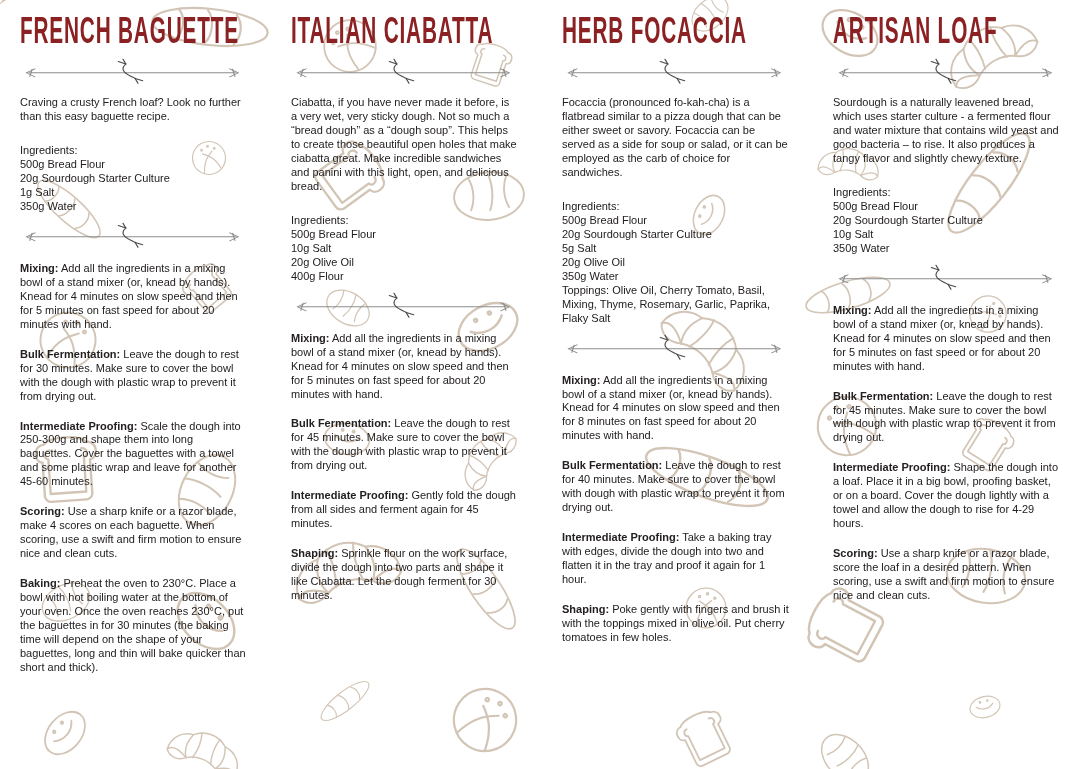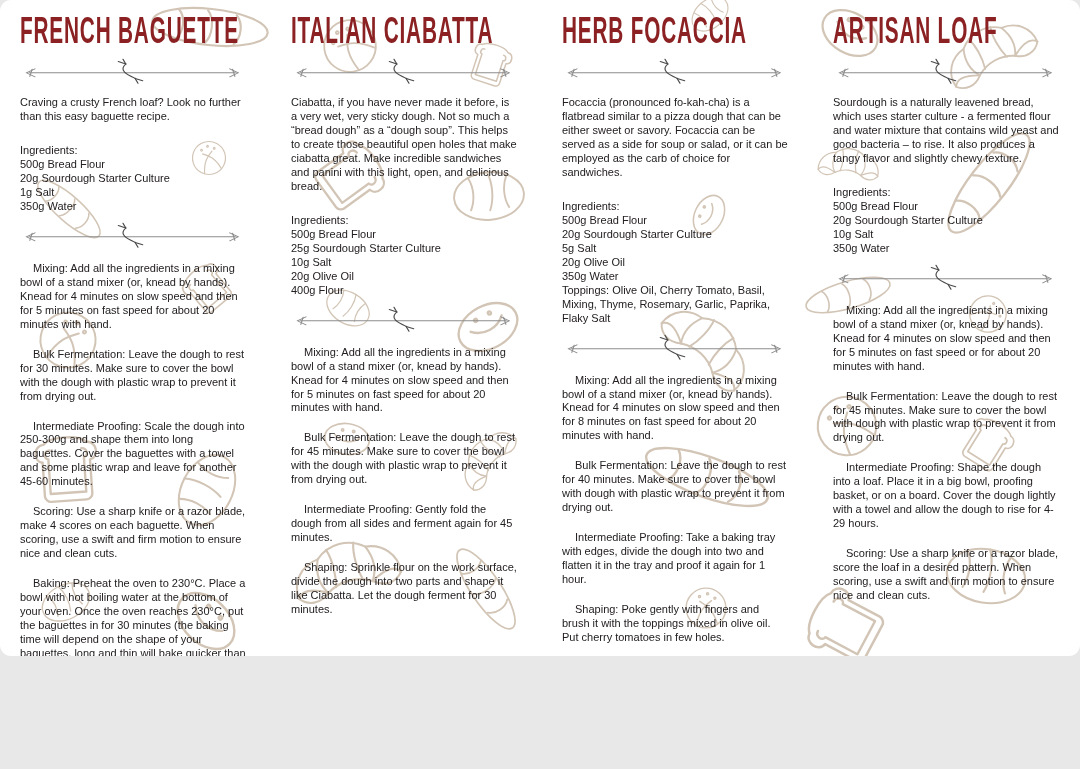--- a/index.html
+++ b/index.html
@@ -1,21 +1,20 @@
 <!DOCTYPE html>
 <html style="--accent: #8b2122; --ink: #242021; --pattern: #d2c5b6; --background: #ffffff;"><head>
 <meta charset="utf-8">
 <style>
   html,body { margin:0; padding:0; background:#e8e8e8; }
   .page {
-    width:1080px; height:656px; position:relative; overflow:hidden;
+    width:1080px; height:769px; position:relative; overflow:hidden;
     background:var(--background,#ffffff);
     font-family:"Liberation Sans", sans-serif;
     color:var(--ink,#242021);
-    border-radius:11px;
   }
   #bg-svg { position:absolute; left:0; top:0; }
   #bg-svg use {
     stroke:var(--pattern,#d2c5b6); fill:none;
     stroke-width:1.2; stroke-linecap:round; stroke-linejoin:round;
   }
   .cols {
     position:relative; z-index:1; height:100%; box-sizing:border-box;
     display:grid; grid-template-columns:repeat(4,1fr);
     column-gap:44px; padding:10px 20px 0 20px;
@@ -26,21 +25,21 @@
     font-size:26px; font-weight:700; letter-spacing:1px; white-space:nowrap;
     color:var(--accent,#8b2122);
     transform:scale(0.80,1.42); transform-origin:0 0;
   }
   .divider { display:block; width:99%; height:24px; margin:0 0 12px 0; overflow:visible; }
   .divider.mid { margin:2px 0 14px 0; }
   .intro, .ing, .step { font-size:11px; line-height:1.27; margin:0 0 17px 0; }
   .ing { margin-bottom:10px;margin-top:20px; }
   .ing .line { display:block; }
   .step { margin-bottom:16px; }
-  .step b { font-weight:400;margin-left:13px; }
+  .step b { font-weight:700; }
 </style>
 </head>
 <body>
 
 <div class="page">
 
   <svg id="bg-svg" width="1080" height="769" aria-hidden="true">
     <defs>
       <g id="d-croissant">
         <path d="M-14,-10 C-6,-17 6,-17 14,-10 C17,-3 17,4 13,10 C5,5 -5,5 -13,10 C-17,4 -17,-3 -14,-10 Z"></path>
@@ -170,21 +169,20 @@
 
     <section class="col">
       <h1 class="title">ITALIAN CIABATTA</h1>
       <svg class="divider" viewBox="0 0 240 30" preserveAspectRatio="none">
           <use href="#divider-art"></use>
         </svg>
       <p class="intro">Ciabatta, if you have never made it before, is a very wet, very sticky dough. Not so much a “bread dough” as a “dough soup”. This helps to create those beautiful open holes that make ciabatta great. Make incredible sandwiches and panini with this light, open, and delicious bread.</p>
       <p class="ing">
         <span class="line">Ingredients:</span>
         <span class="line">500g Bread Flour</span>
-        <span class="line">25g Sourdough Starter Culture</span>
         <span class="line">10g Salt</span>
         <span class="line">20g Olive Oil</span>
         <span class="line">400g Flour</span>
       </p>
       <svg class="divider mid" viewBox="0 0 240 30" preserveAspectRatio="none">
           <use href="#divider-art"></use>
         </svg>
       <p class="step"><b>Mixing:</b> <span>Add all the ingredients in a mixing bowl of a stand mixer (or, knead by hands). Knead for 4 minutes on slow speed and then for 5 minutes on fast speed for about 20 minutes with hand.</span></p>
       <p class="step"><b>Bulk Fermentation:</b> <span>Leave the dough to rest for 45 minutes. Make sure to cover the bowl with the dough with plastic wrap to prevent it from drying out.</span></p>
       <p class="step"><b>Intermediate Proofing:</b> <span>Gently fold the dough from all sides and ferment again for 45 minutes.</span></p>

